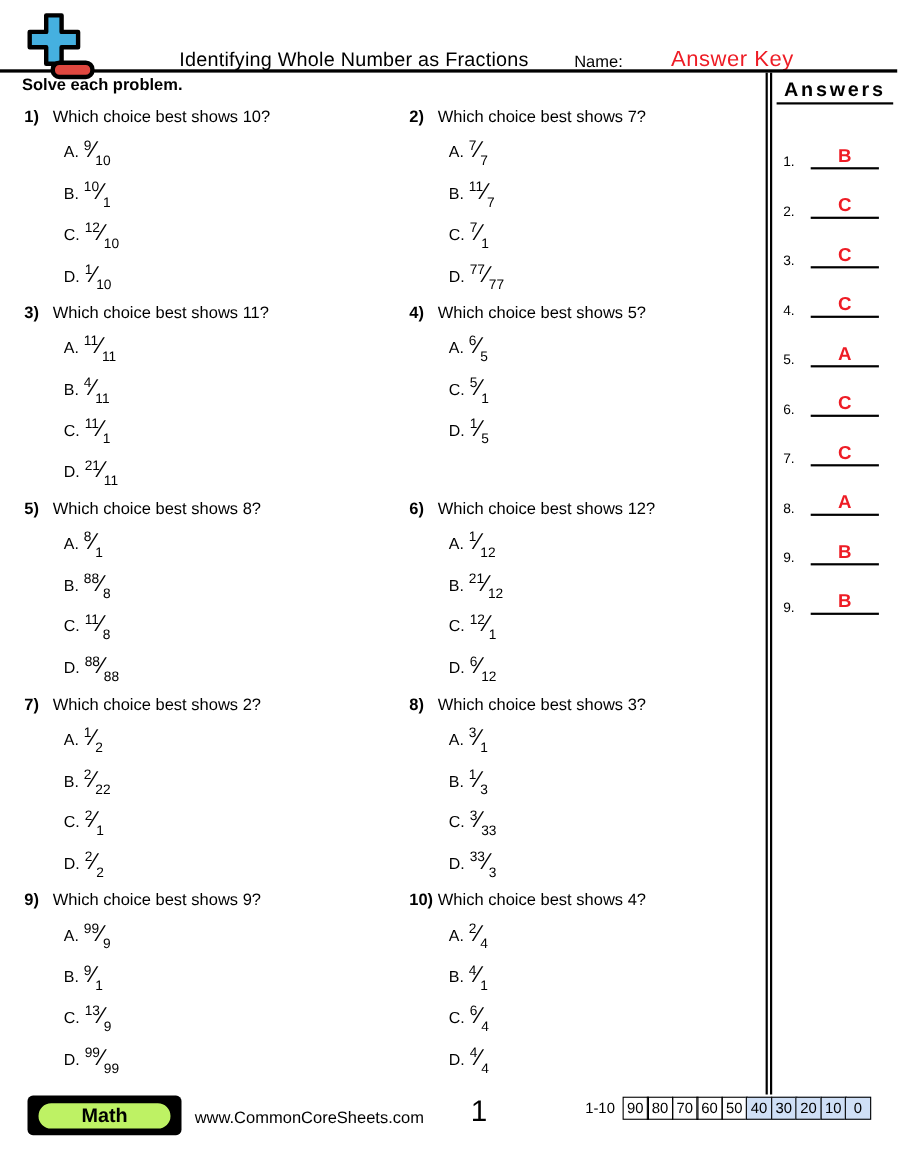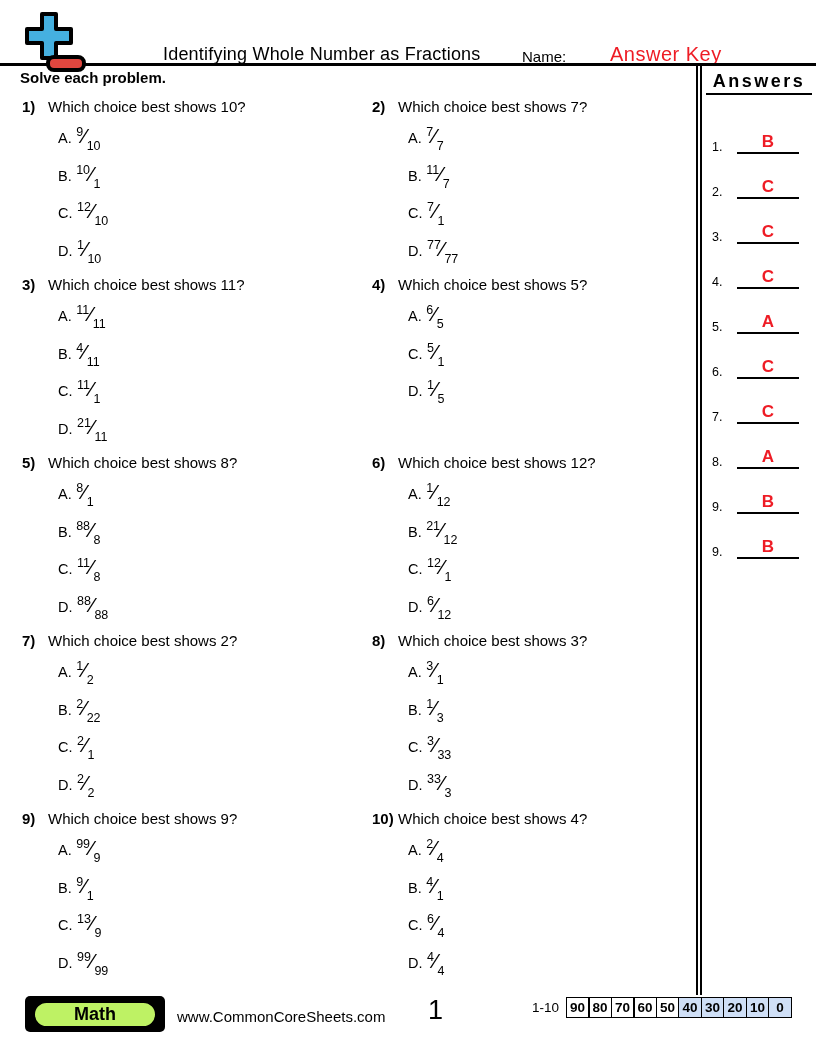--- a/index.html
+++ b/index.html
@@ -45,21 +45,21 @@
 
   
   .math-badge { position:absolute; left:25px; top:996px; width:140px; height:36px; background:#000;
     border-radius:5px; display:flex; align-items:center; justify-content:center; }
   .math-pill { background:#bef264; border:2.5px solid #000; border-radius:15px; width:124px; height:27px;
     display:flex; align-items:center; justify-content:center; font-weight:bold; font-size:18px; }
   .site-url { position:absolute; left:177px; top:1008px; font-size:15px; }
   .page-num { position:absolute; left:428px; top:995px; font-size:27px; }
   .score-bar { position:absolute; top:996px; right:24px; display:flex; align-items:center; height:22px; }
   .score-label { font-size:13.5px; margin-right:8px; }
-  .score-cells { display:flex;font-weight:bold; }
+  .score-cells { display:flex; }
   .score-cell { width:24px; height:21px; border:1.5px solid #000; margin-left:-1.5px;
     display:flex; align-items:center; justify-content:center; font-size:13.5px; }
   .score-cell.highlight { background:#cfdff6; }
 </style>
 </head>
 <body>
 
 <div class="page">
 
   <div class="logo">

